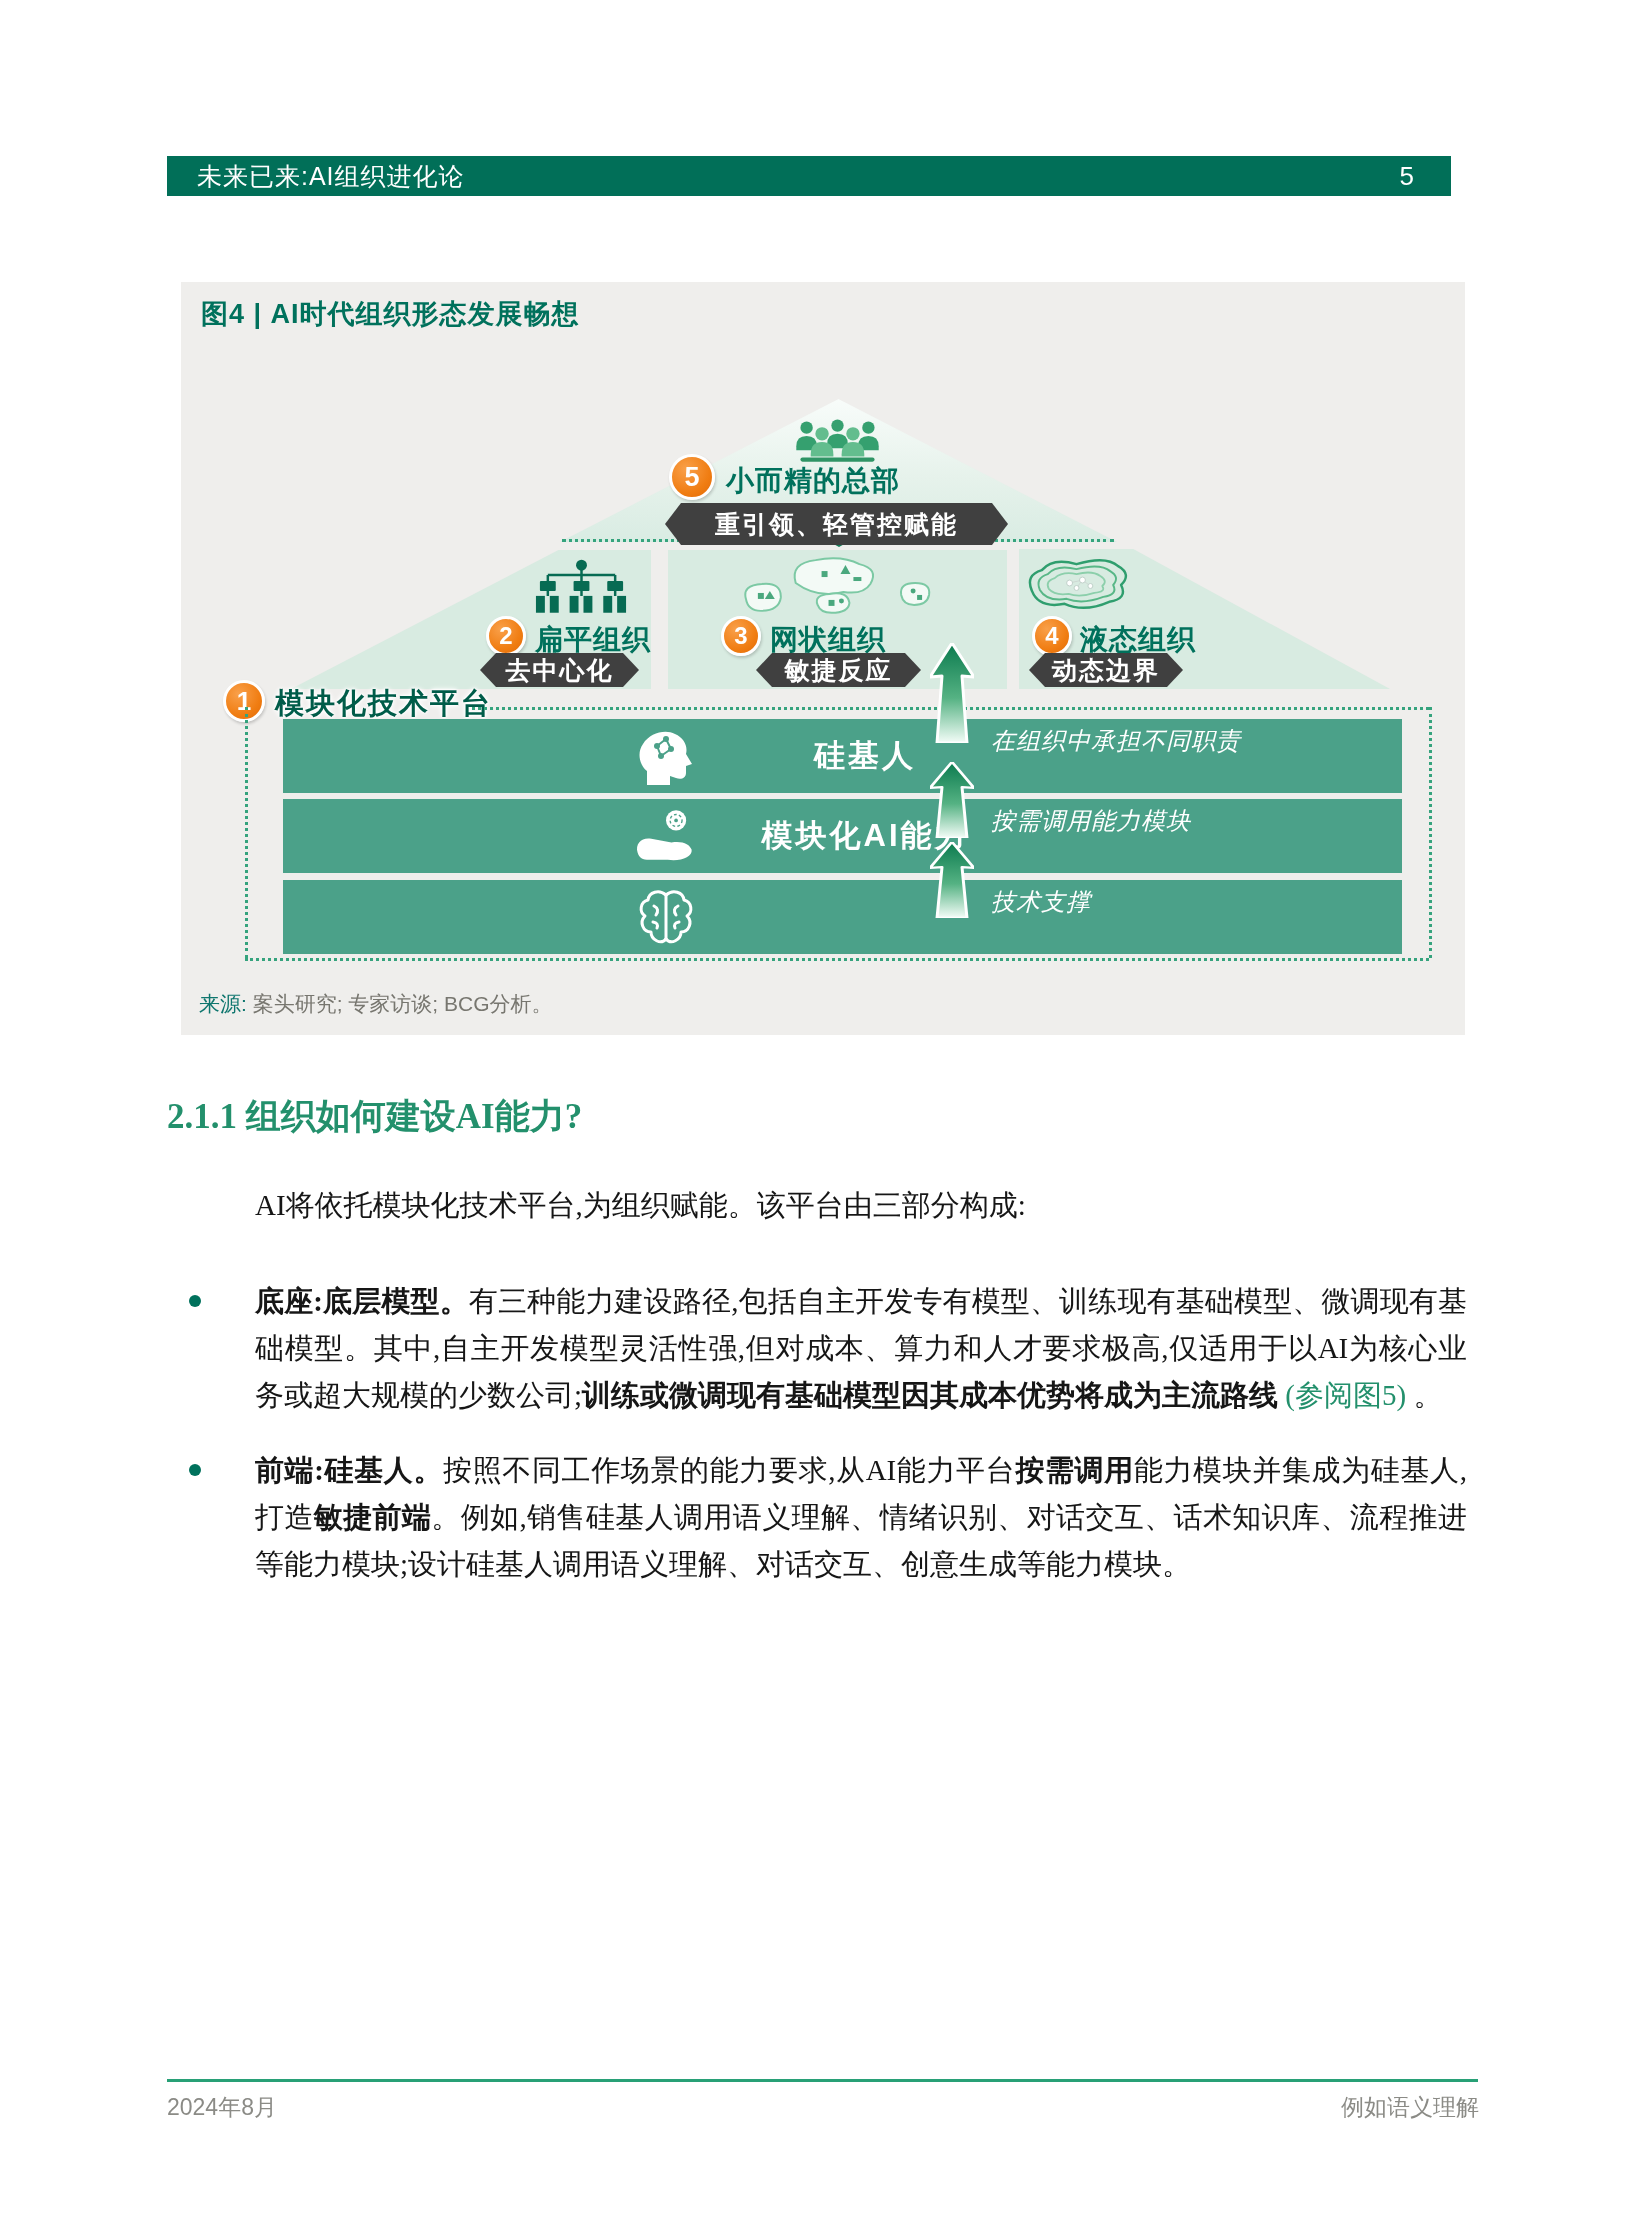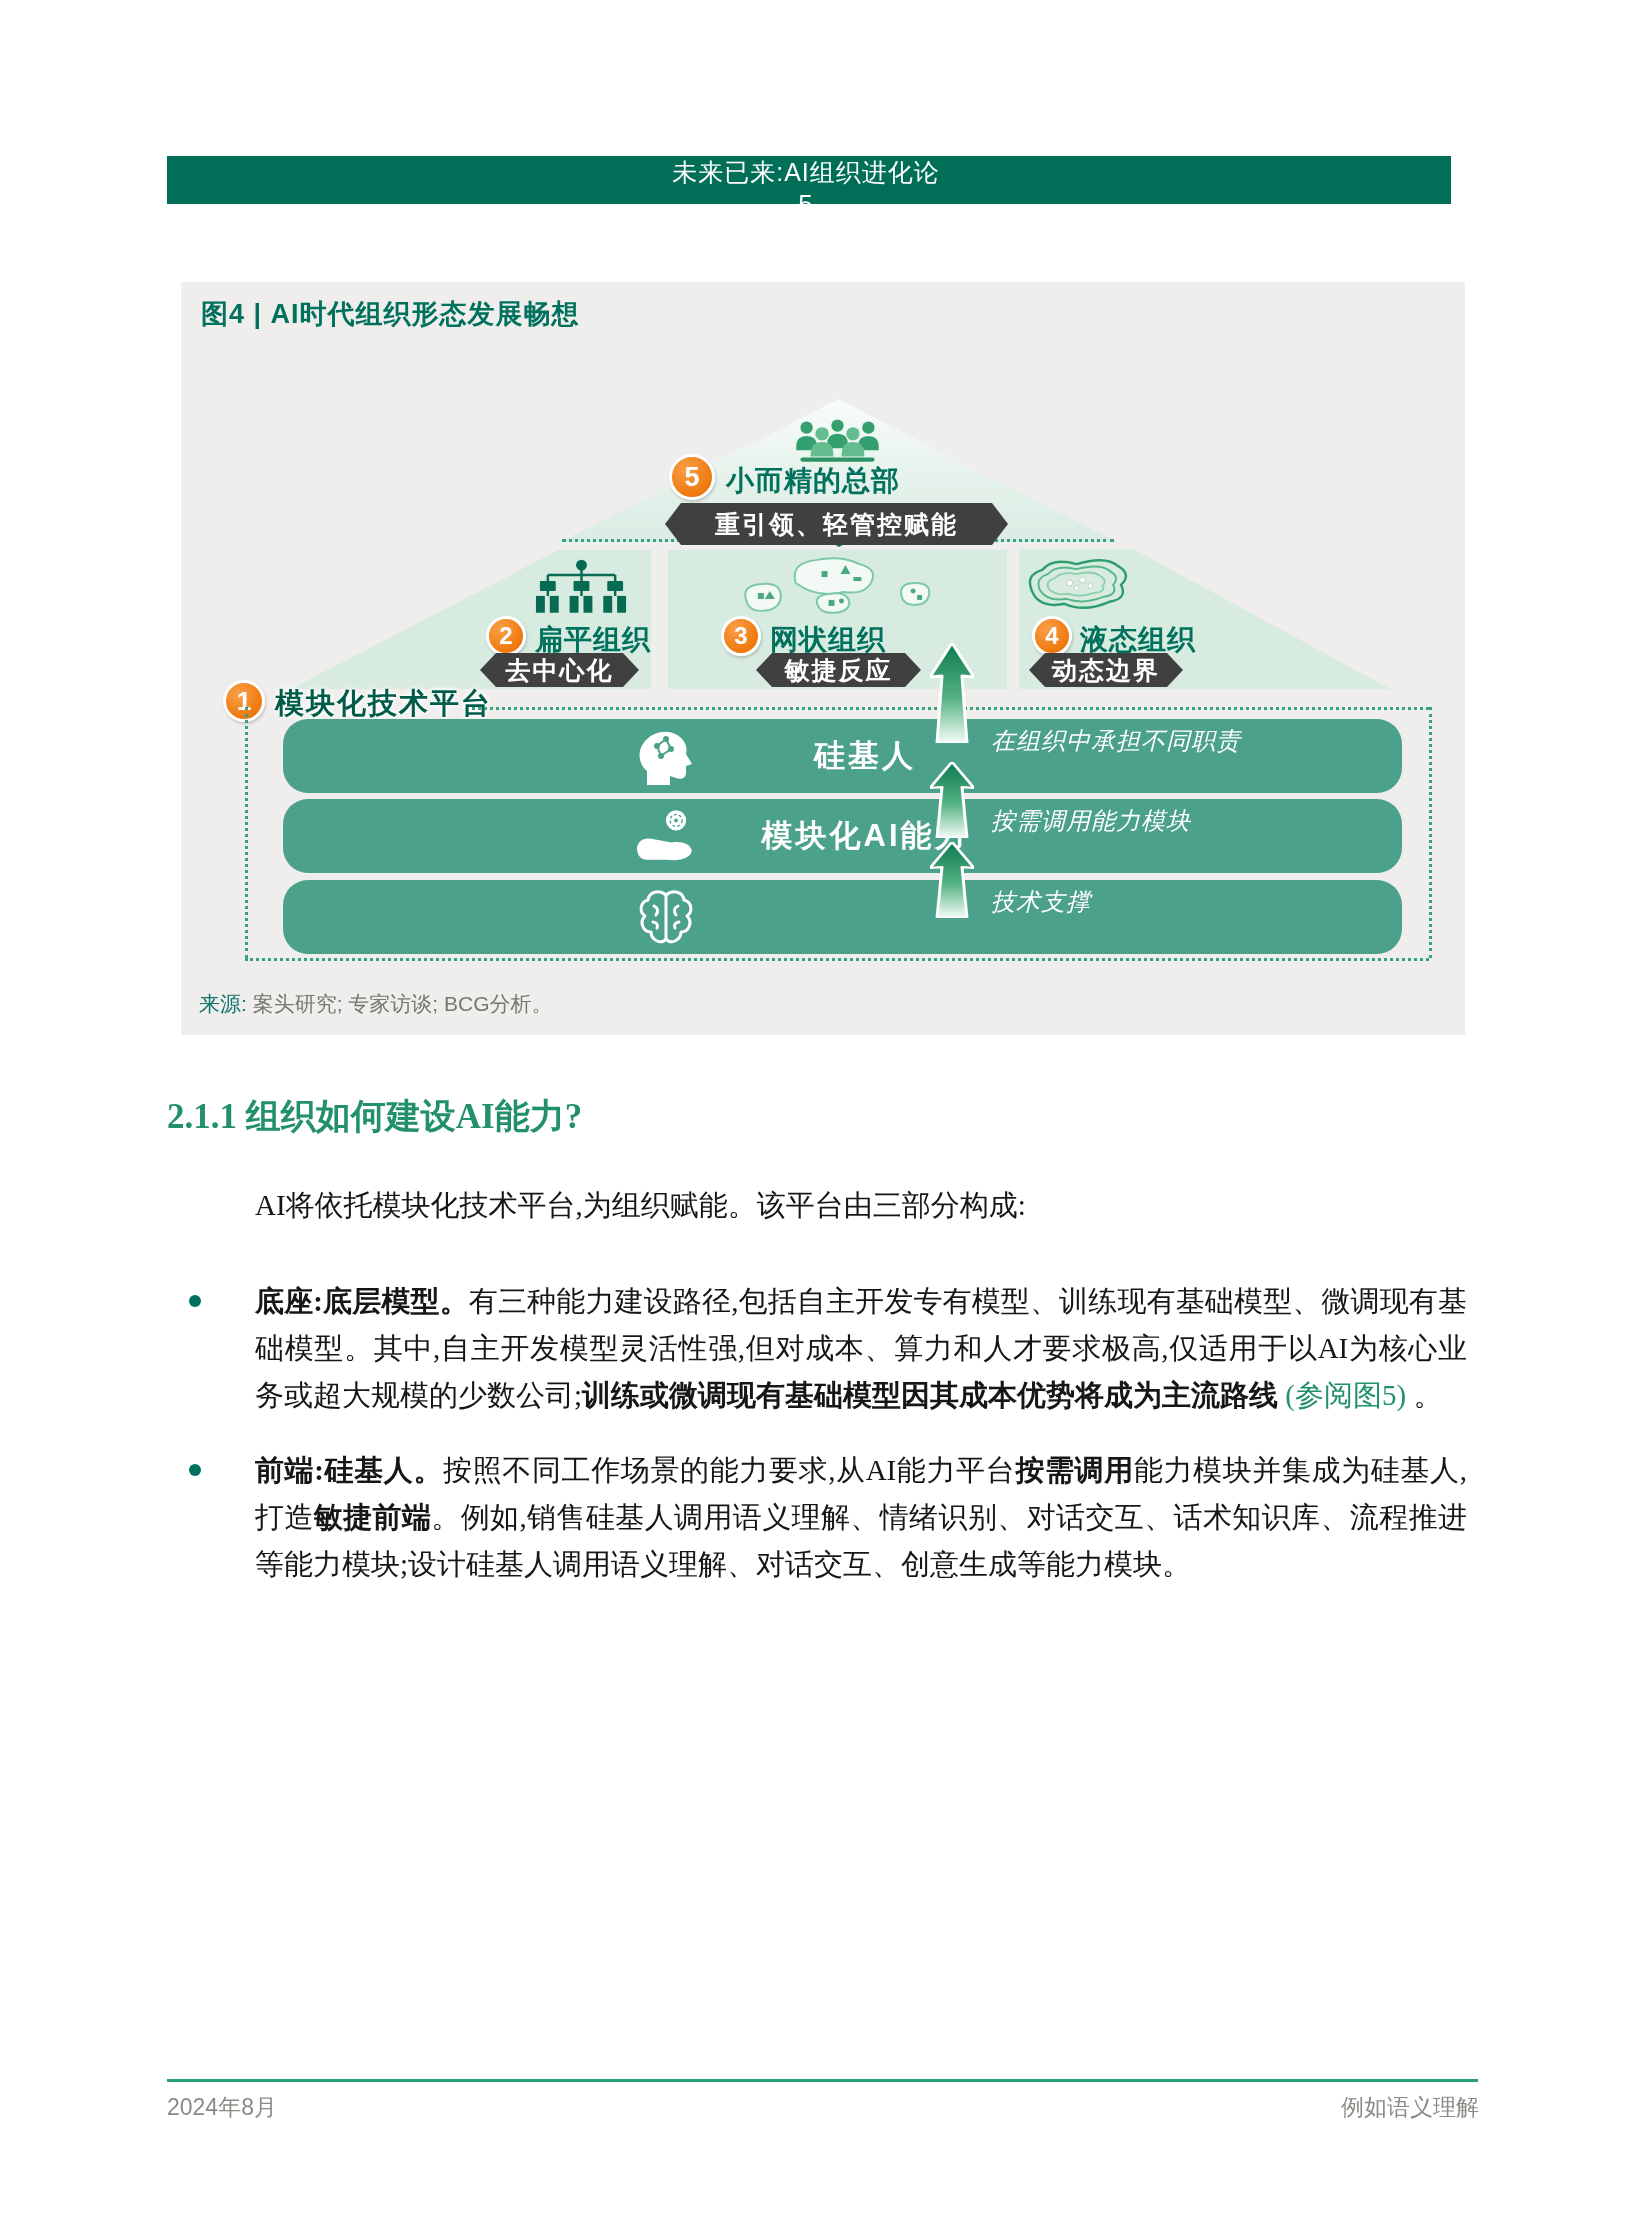--- a/index.html
+++ b/index.html
@@ -1,23 +1,23 @@
 <!DOCTYPE html>
 <html><head>
 <meta charset="utf-8">
 <style>
   html,body{margin:0;padding:0;background:#ffffff;}
   body{width:1646px;height:2233px;position:relative;overflow:hidden;
        font-family:"Liberation Sans",sans-serif;}
 
   
-  .header-bar{position:absolute;left:167px;top:156px;width:1284px;height:48px;
+  .header-bar{position:absolute;left:167px;top:156px;width:1284px;height:40px;
     background:#016f58;color:#fff;display:flex;align-items:center;
     justify-content:space-between;box-sizing:border-box;padding:0 36px 0 30px;
-    font-size:25px;letter-spacing:1px;flex-direction:column;}
+    font-size:25px;letter-spacing:1px;}
   .header-bar .pagenum{font-size:26px;}
 
   
   .figure-panel{position:absolute;left:181px;top:282px;width:1284px;height:753px;
     background:#efeeec;}
   .figure-title{position:absolute;left:20px;top:14px;font-size:27px;font-weight:bold;
     color:#00715c;letter-spacing:1px;}
 
   
   .tri-top{position:absolute;left:379px;top:117px;width:557px;height:143px;
@@ -71,21 +71,21 @@
 
   .label1{position:absolute;left:94px;top:402px;font-size:29px;font-weight:bold;
     color:#005c49;letter-spacing:2px;white-space:nowrap;
     text-shadow:0 0 3px #fff,0 0 3px #fff,0 0 5px #fff,0 0 6px #fff;}
 
   .plat-top{position:absolute;left:291px;top:425px;width:957px;height:0;border-top:3px dotted #35a37d;}
   .plat-left{position:absolute;left:64px;top:425px;width:0;height:251px;border-left:3px dotted #35a37d;}
   .plat-right{position:absolute;left:1248px;top:425px;width:0;height:251px;border-left:3px dotted #35a37d;}
   .plat-bottom{position:absolute;left:64px;top:676px;width:1184px;height:0;border-top:3px dotted #35a37d;}
 
-  .bar{position:absolute;left:102px;width:1119px;height:74px;background:#4ba189;border-radius:25px;}
+  .bar{position:absolute;left:102px;width:1119px;height:74px;background:#4ba189;}
   .bar1{top:437px;} .bar2{top:517px;} .bar3{top:598px;}
   .bar-icon{position:absolute;left:350px;top:6px;width:66px;height:62px;}
   .bar-label{position:absolute;left:428px;top:0;width:308px;height:74px;line-height:74px;
     text-align:center;color:#fff;font-weight:bold;font-size:31px;letter-spacing:3px;}
   .bar-ann{position:absolute;left:708px;top:6px;color:#fff;font-style:italic;
     font-size:24px;letter-spacing:1px;white-space:nowrap;}
 
   .arrow{position:absolute;left:749px;width:44px;z-index:6;}
   .arrow1{top:361px;height:100px;}
   .arrow2{top:480px;height:76px;}

